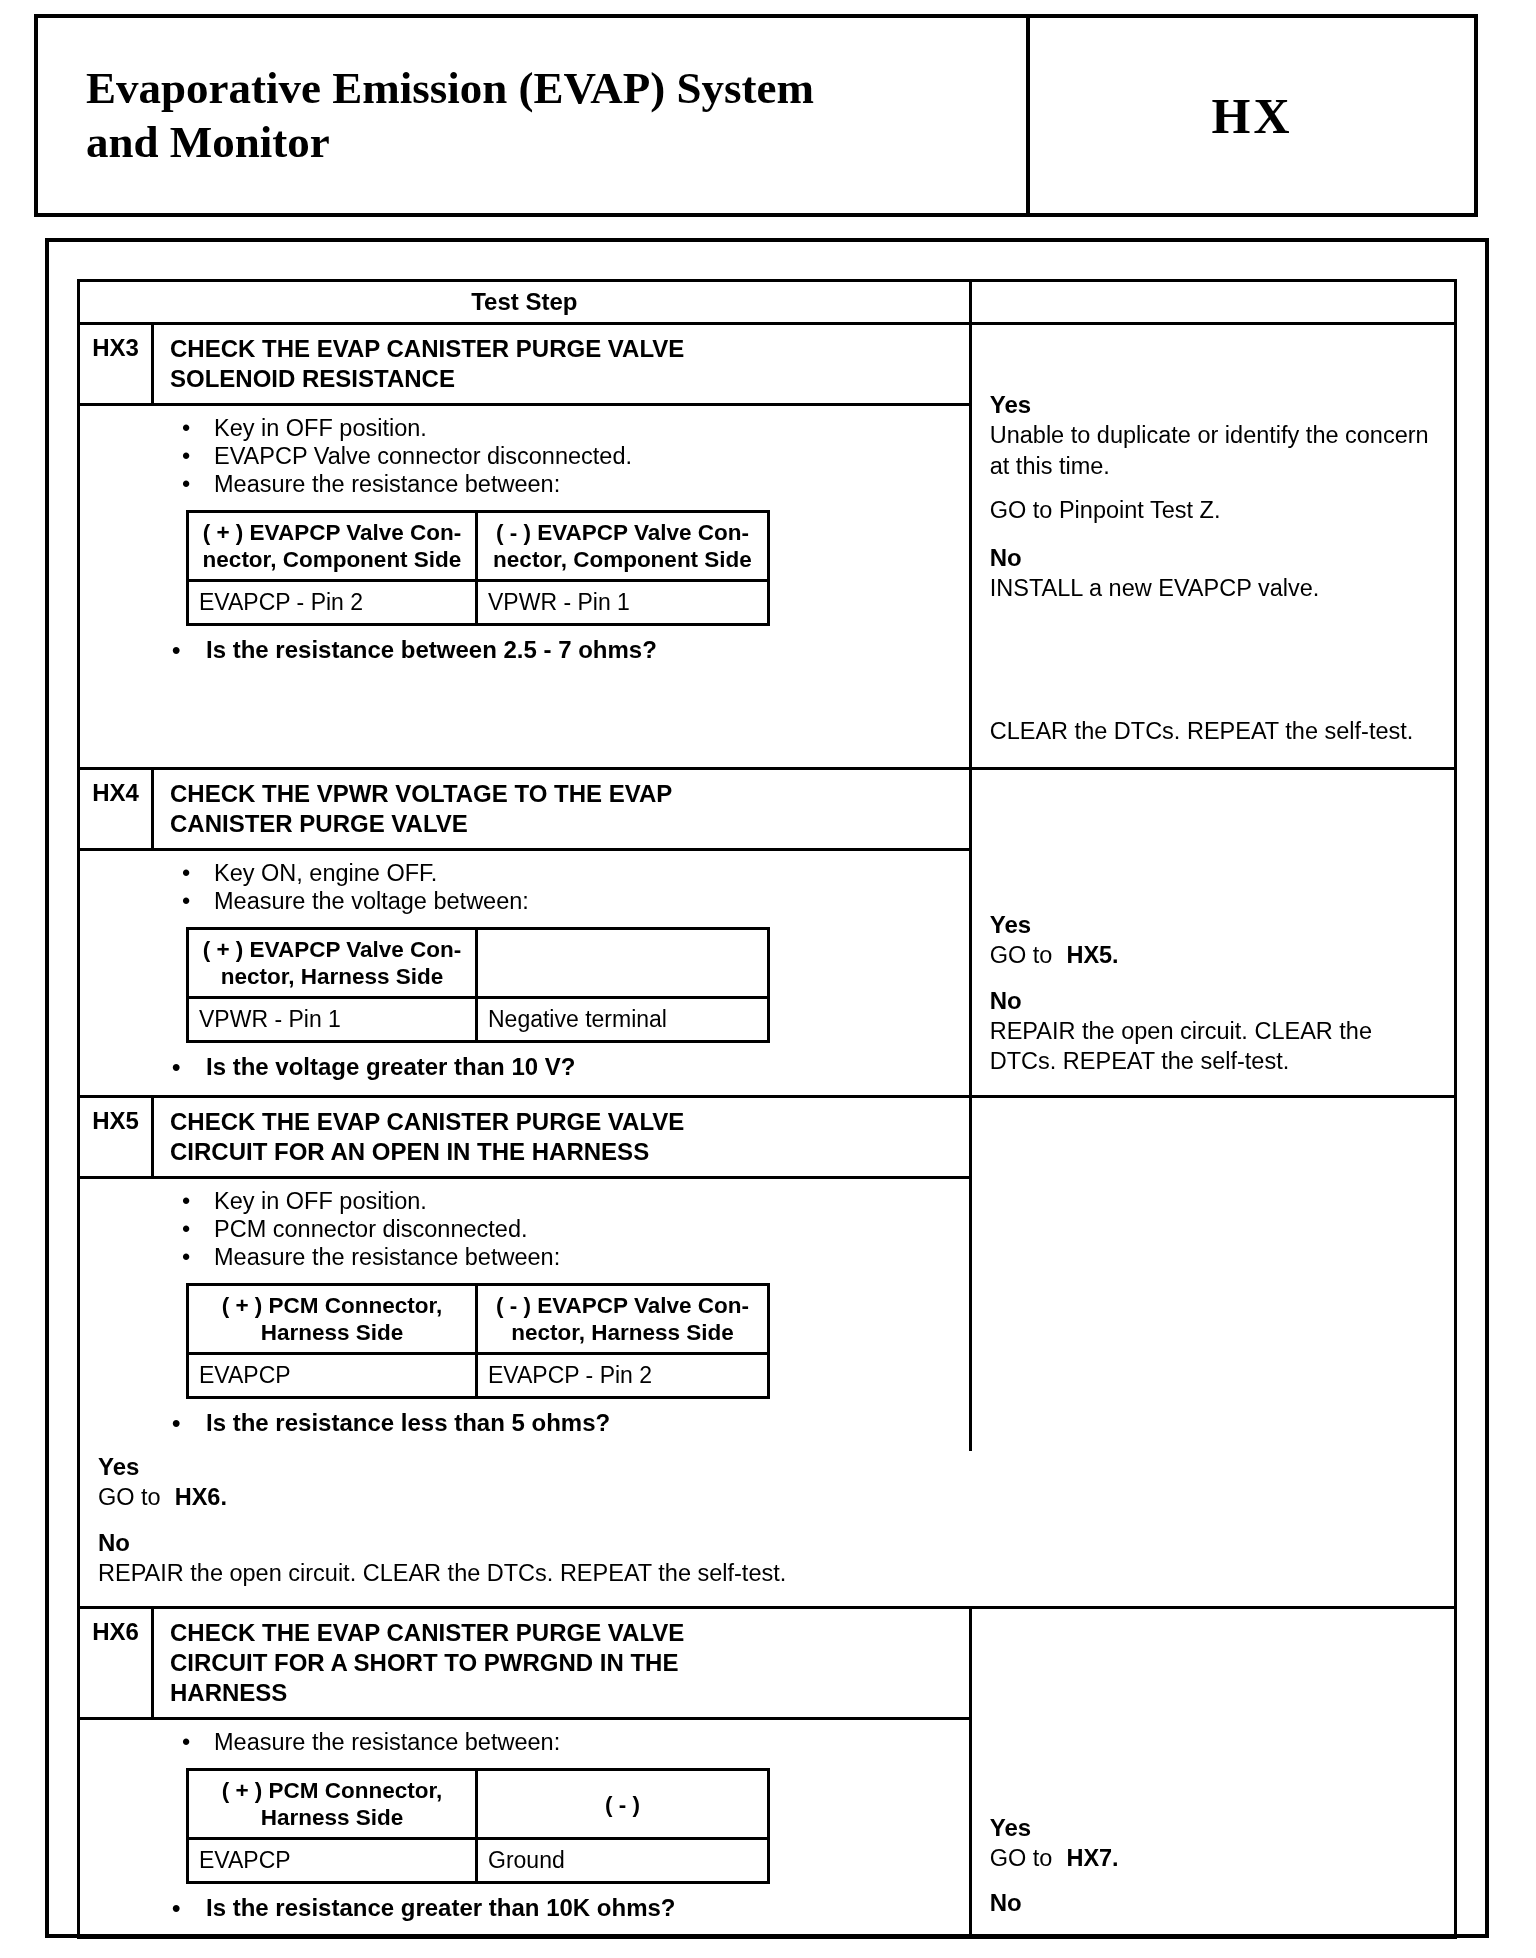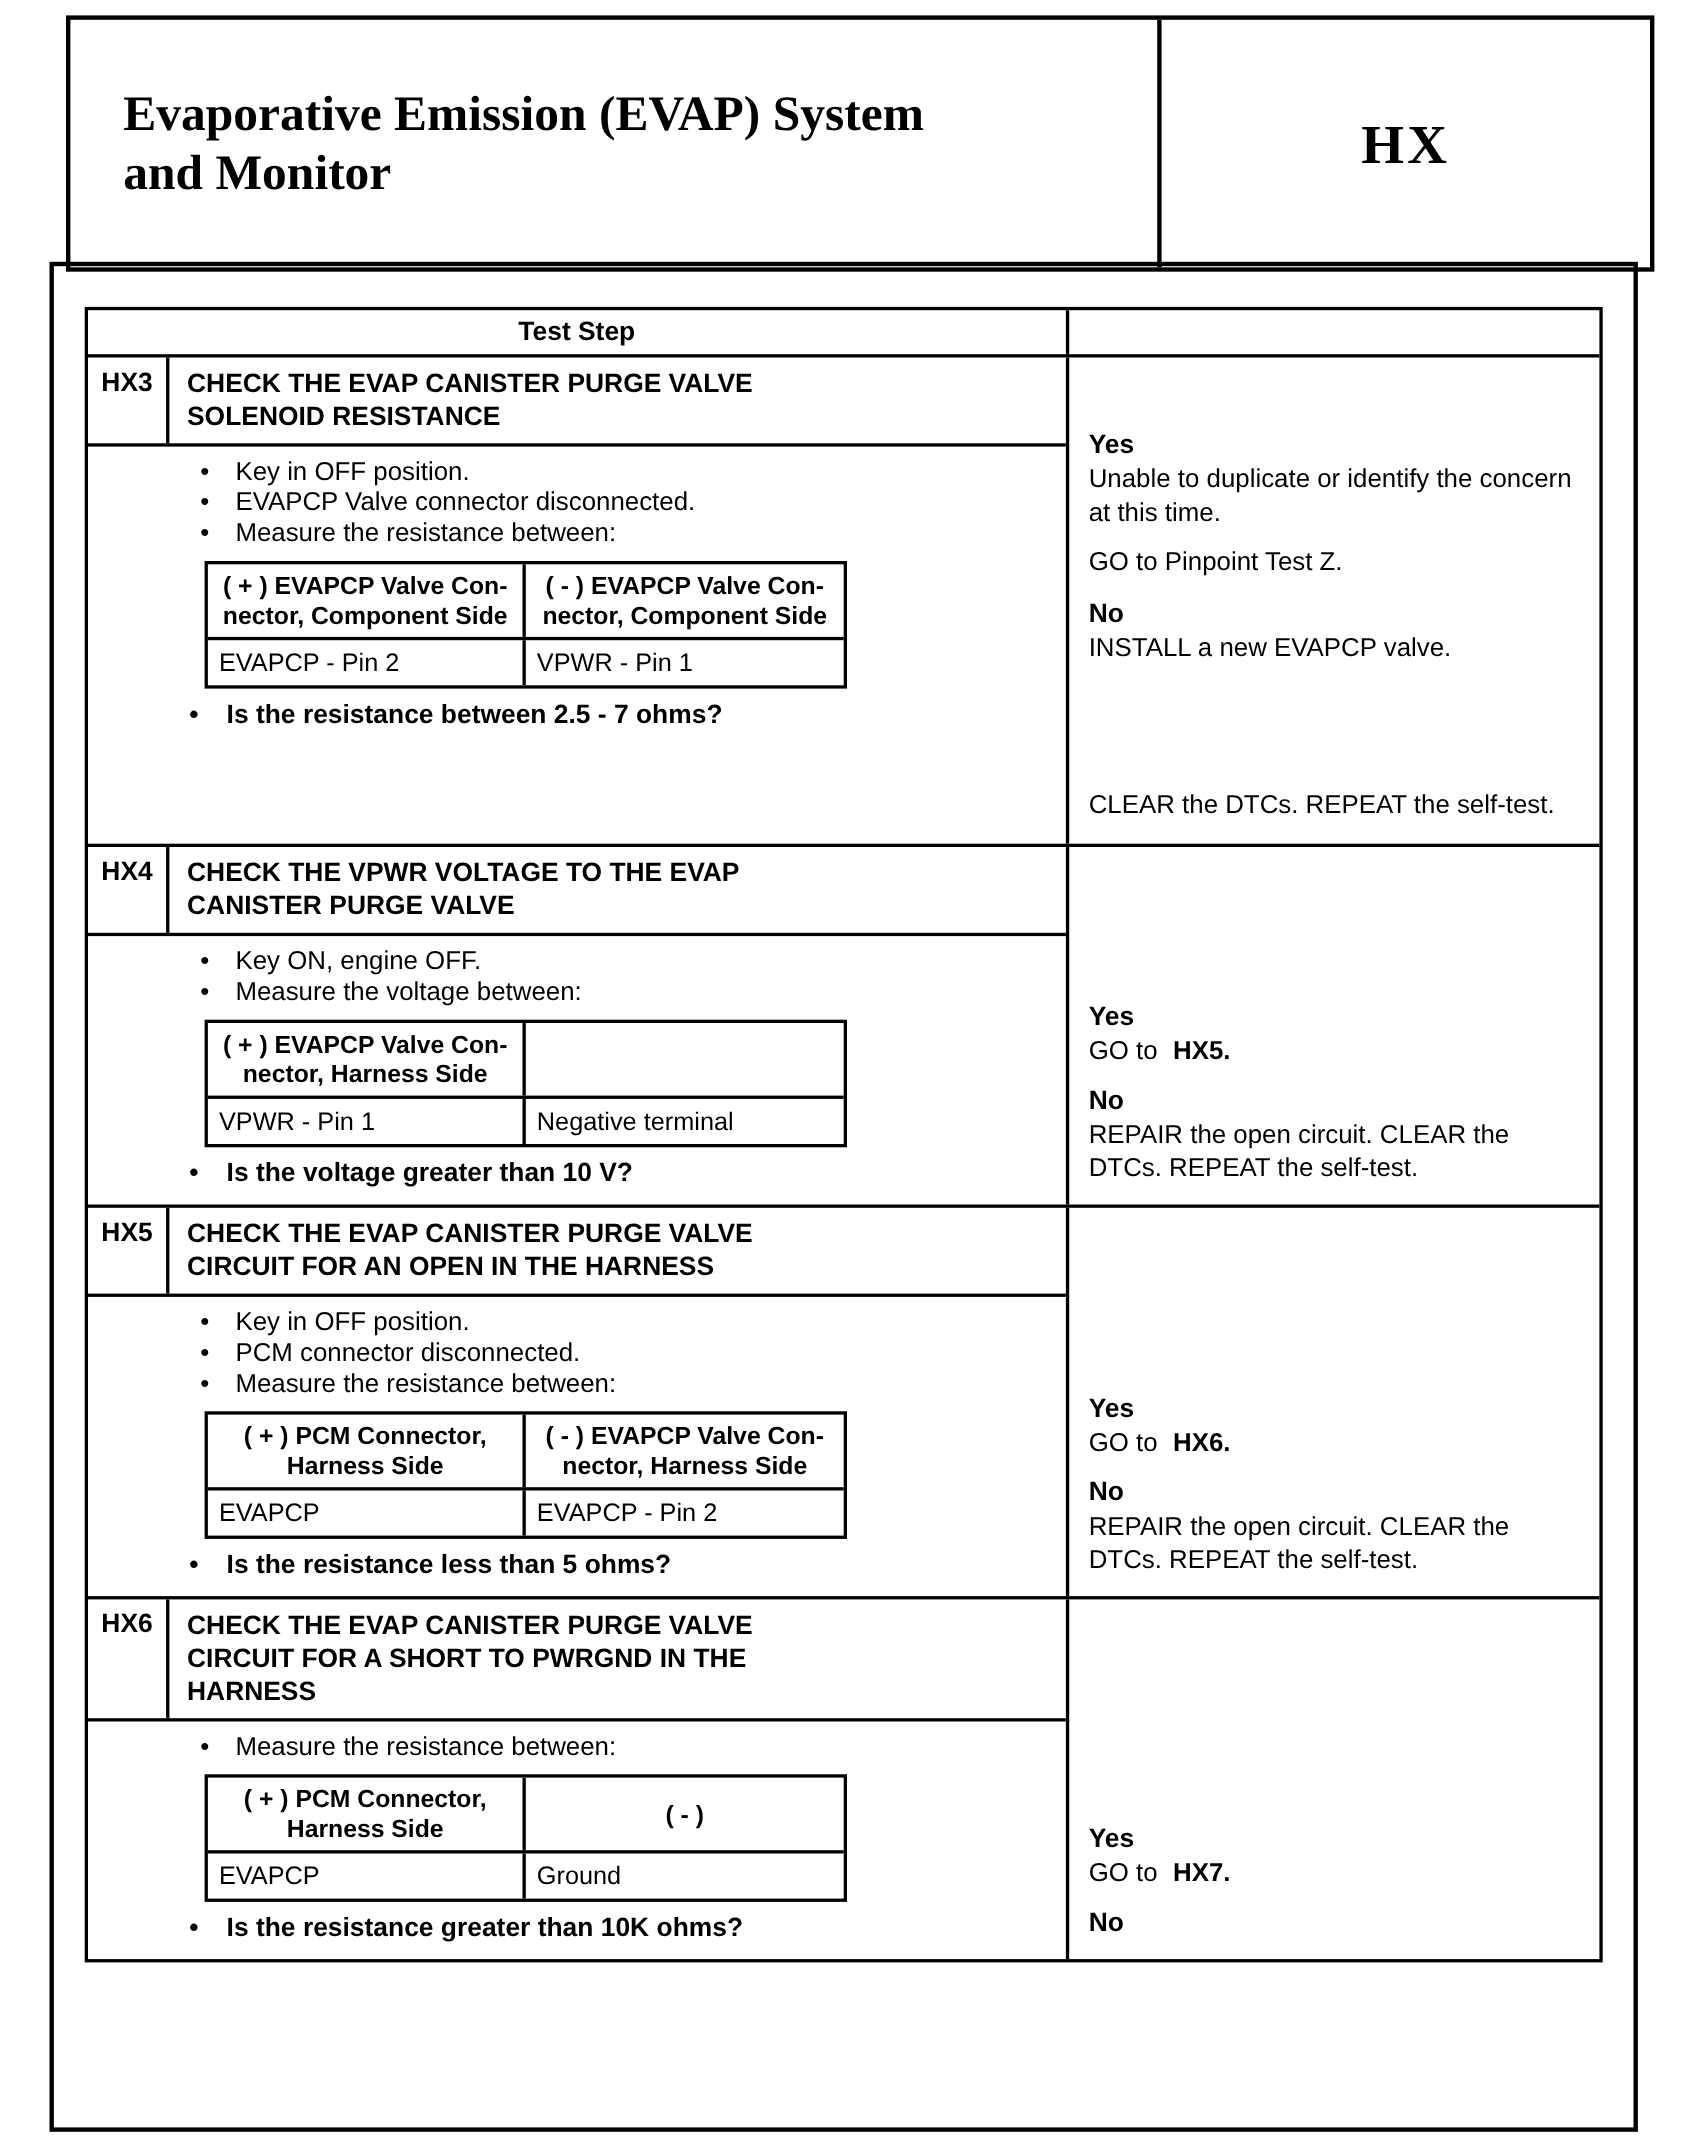--- a/index.html
+++ b/index.html
@@ -8,22 +8,22 @@
     position:relative;
     width:1536px; height:1958px;
     background:#ffffff;
     color:#000;
     font-family:"Liberation Sans", sans-serif;
     overflow:hidden;
   }
 
   
   .header-box {
-    position:absolute; left:60px; top:14px;
-    width:1444px; height:233px;
+    position:absolute; left:34px; top:14px;
+    width:1444px; height:203px;
     border:4px solid #000;
     display:flex;
   }
   .header-title-wrap { flex:1; display:flex; align-items:center; padding-left:48px; }
   .header-title {
     font-family:"Liberation Serif", serif;
     font-weight:bold; font-size:45px; line-height:1.18;
     white-space:pre-line;
   }
   .header-code-wrap { width:448px; border-left:4px solid #000; display:flex; align-items:center; justify-content:center; }
@@ -83,21 +83,21 @@
   .res-text  { font-size:23.5px; }
   .res-go { display:flex; }
   .res-go .res-target { font-weight:bold; margin-left:14px; }
   .gap14 { margin-top:14px; }
   .gap16 { margin-top:16px; }
   .res-footer { margin-top:auto; margin-bottom:20px; }
 
   
   .row-hx3 { min-height:445px; }
   .row-hx4 { min-height:314px;justify-content:center; }
-  .row-hx5 { min-height:348px; }
+  .row-hx5 { min-height:348px;flex-direction:column; }
   .row-hx6 { min-height:286px; }
 </style>
 </head>
 <body>
 
 <div class="page">
 
   <div class="header-box">
     <div class="header-title-wrap">
       <div class="header-title">Evaporative Emission (EVAP) System

